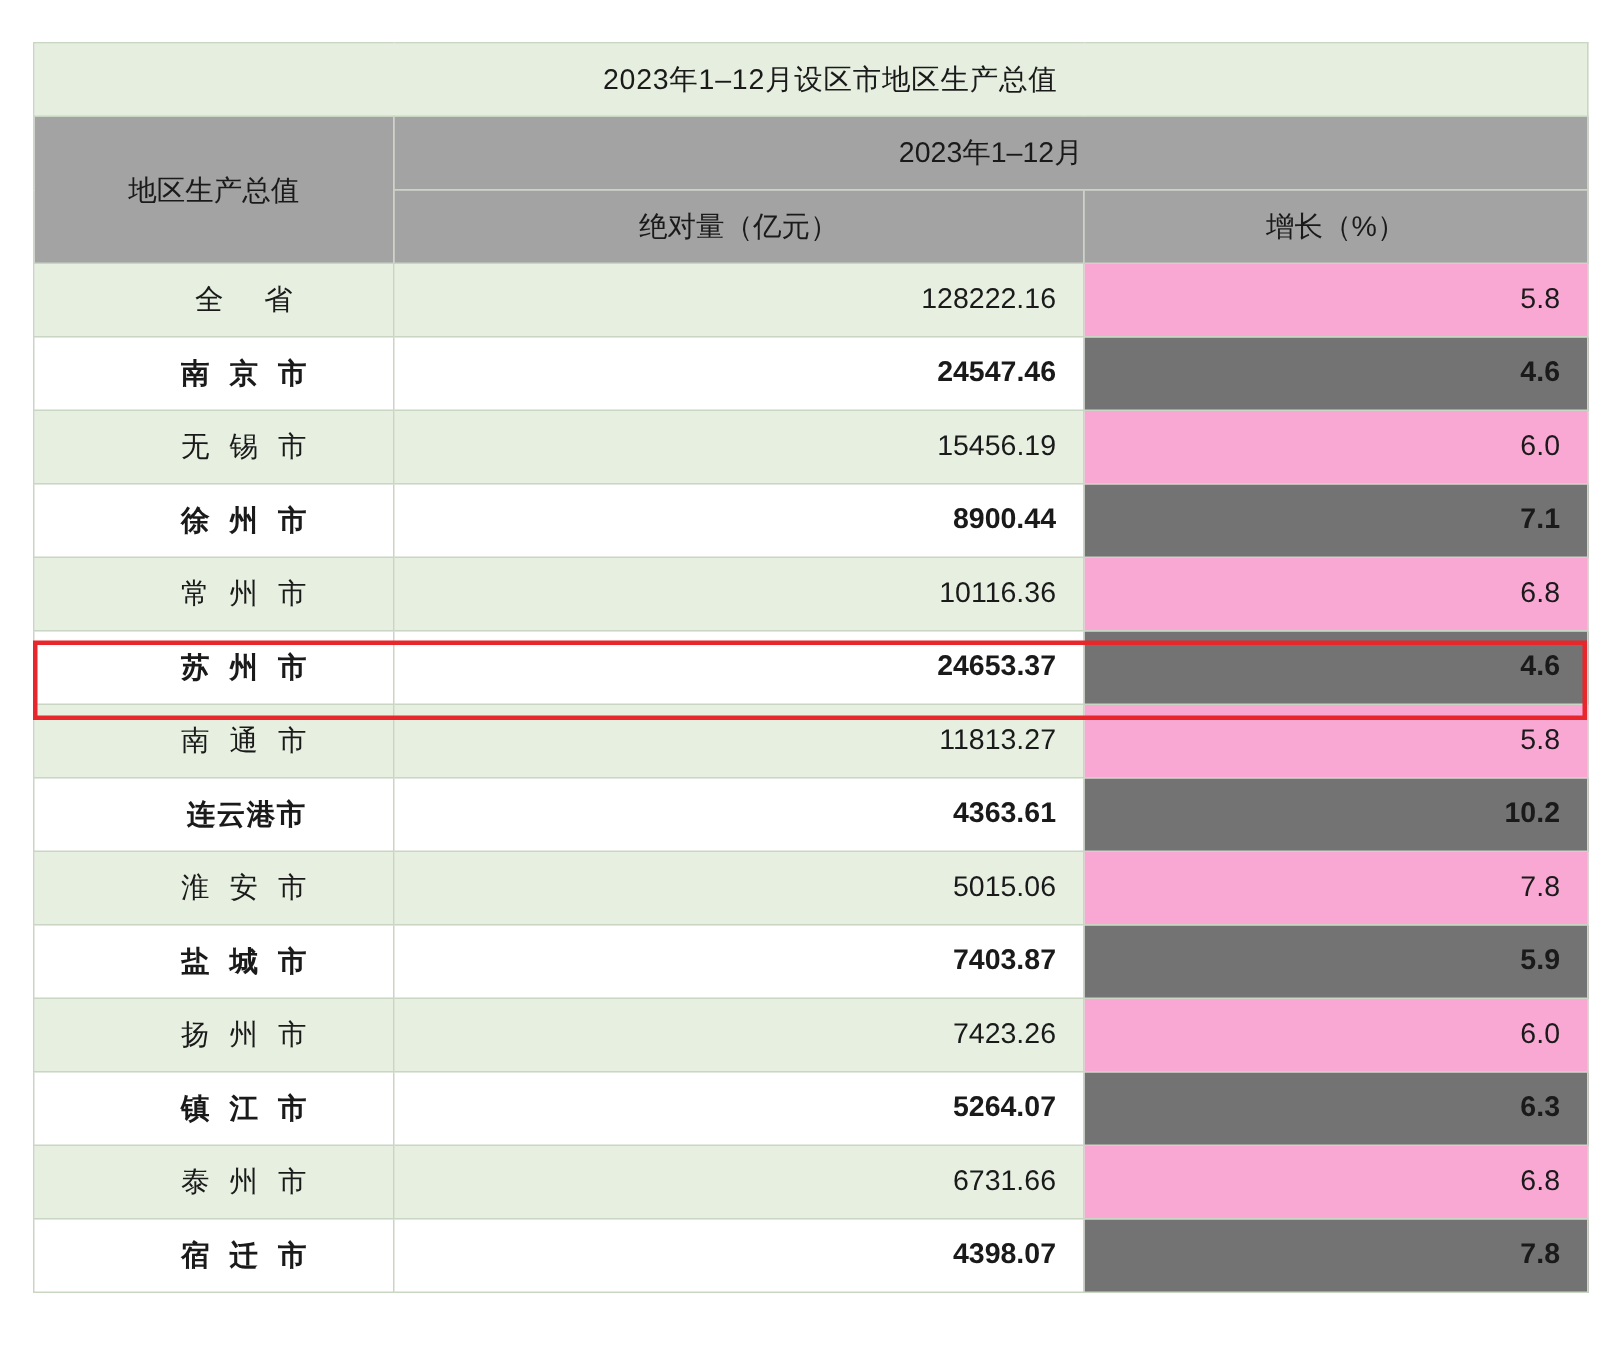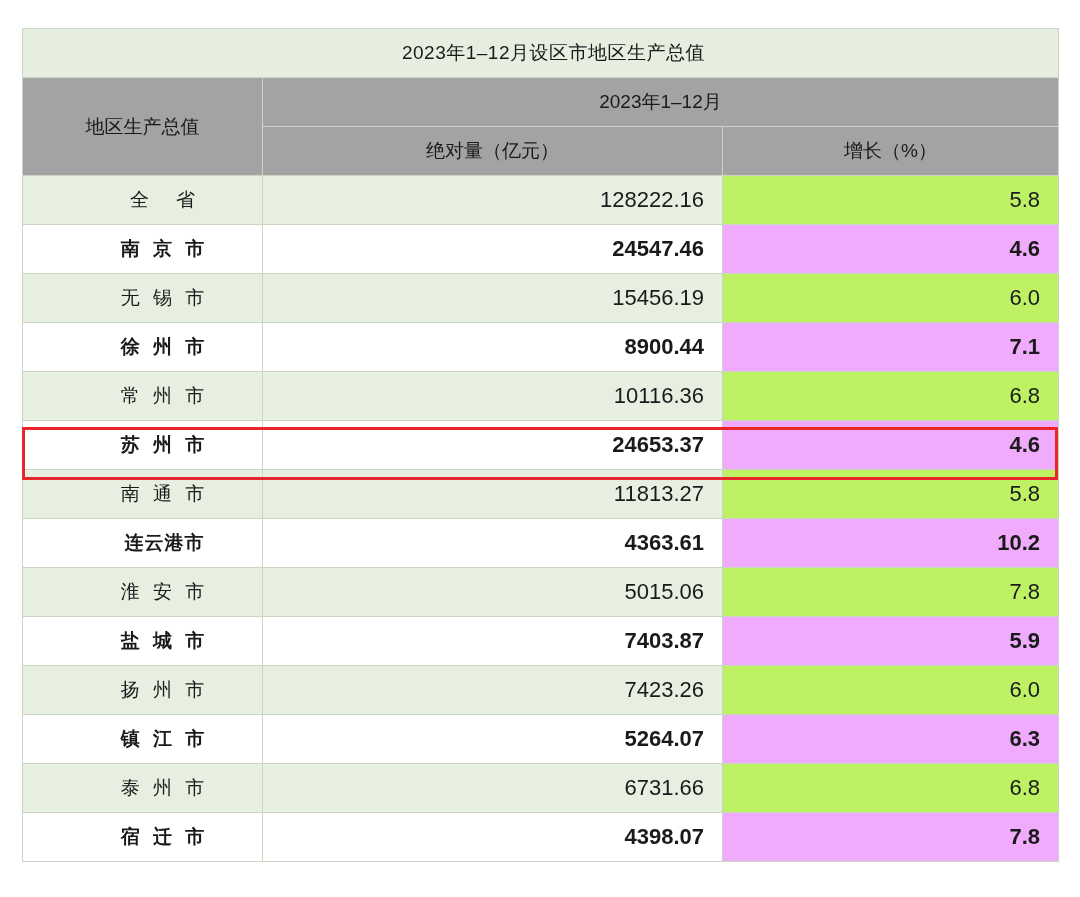--- a/index.html
+++ b/index.html
@@ -53,31 +53,31 @@
   .title-cell .cell { font-size: 19px; letter-spacing: .5px; padding-left: 26px; }
 
   .head-cell {
     background: #a3a3a3;
     height: 48px;
   }
   .head-tall { height: 97px; }
 
   .row-alt td { background: #e6efe0; }
   .row-plain td { background: #ffffff; font-weight: bold; }
-  .row-plain td.grow-cell { background: #f0abfc; }
-  .row-alt td.grow-cell { background: #bef264; }
+  .row-plain td.grow-cell { background: #737373; }
+  .row-alt td.grow-cell { background: #f9a8d4; }
 
   .region-text {
     letter-spacing: 4px;
     font-size: 19px;
     margin-left: 44px;
   }
   .region-text.narrow { letter-spacing: 1px; }
   .num {
-    font-size: 22px;
+    font-size: 19px;
     font-variant-numeric: tabular-nums;
   }
 
   
   .highlight-box {
     position: absolute;
     left: 22px;
     top: 427px;
     width: 1036px;
     height: 53px;

